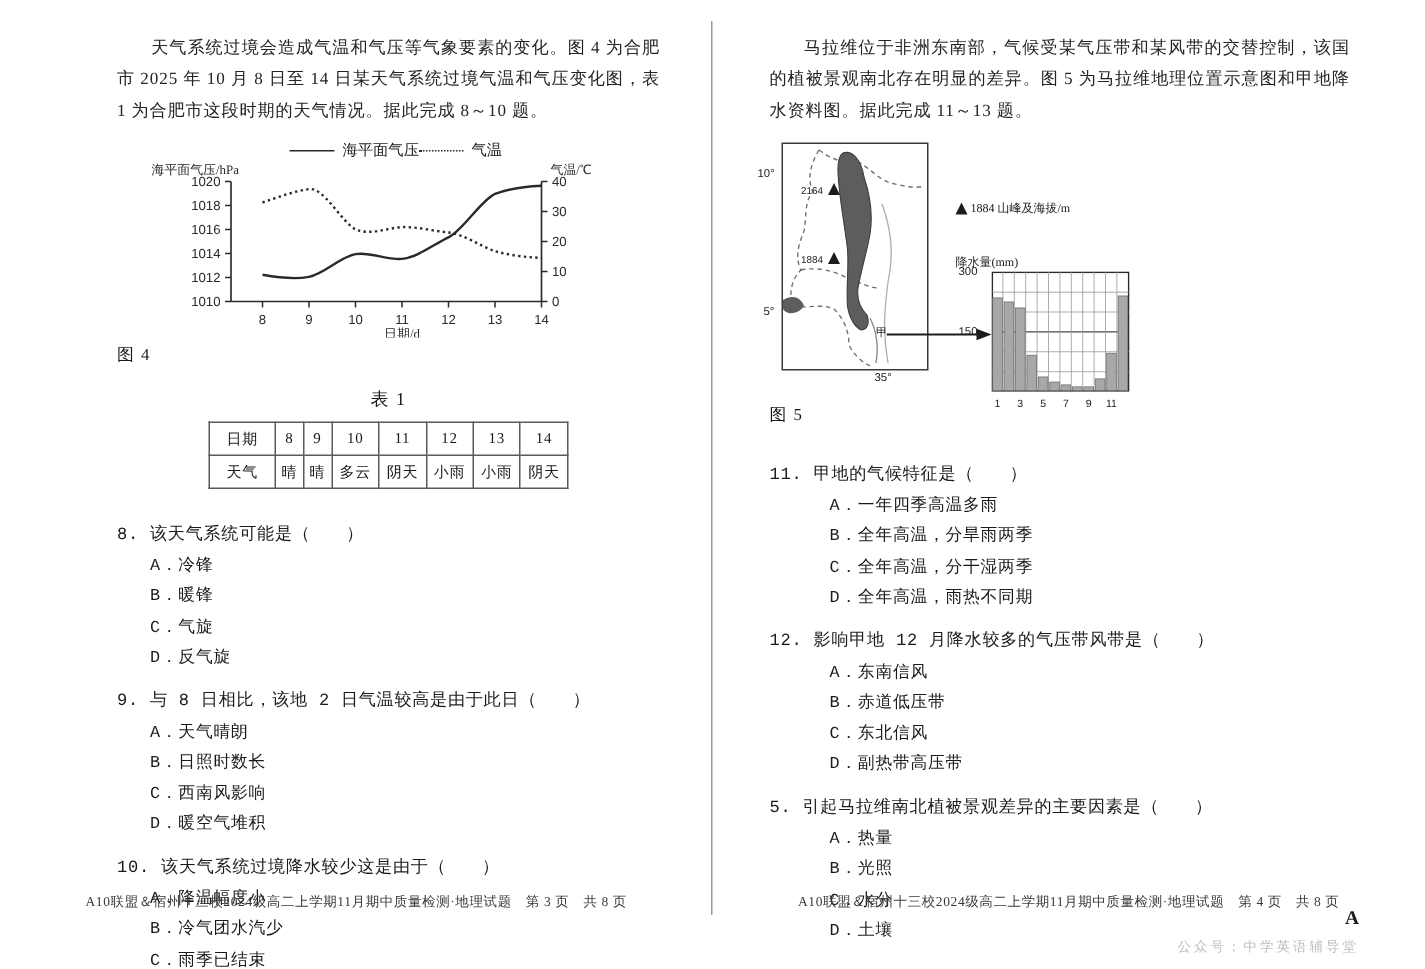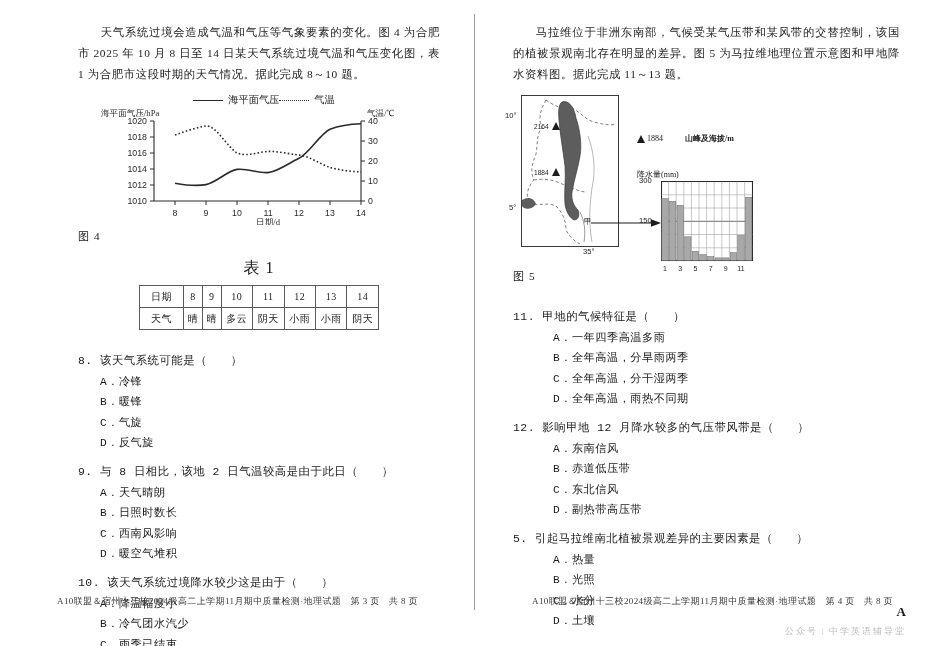--- a/index.html
+++ b/index.html
@@ -20,21 +20,21 @@
     position:absolute; left:474px; top:14px; bottom:36px;
     width:1px; background:#9a9a9a;
   }
 
   
   .para {
     font-size:11.4px; line-height:21px; text-align:justify;
     text-indent:2em; letter-spacing:.6px; color:#242424;
   }
   .fig-cap { text-align:left; font-size:11.2px; margin-top:4px; letter-spacing:1px; }
-  .tbl-cap { text-align:center; font-size:16px; letter-spacing:1px; }
+  .tbl-cap { text-align:center; font-size:12px; letter-spacing:1px; }
 
   
   .chart-wrap { margin-top:8px; }
   .legend { display:flex; justify-content:center; align-items:center;
             font-size:10.2px; margin-left:10px; }
   .legend-item { display:flex; align-items:center; gap:5px; }
   .lg-solid { display:inline-block; width:30px; height:0; border-top:1.6px solid #2a2a2a; }
   .lg-dot   { display:inline-block; width:30px; height:0; border-top:1.6px dotted #2a2a2a; }
   .chart-svg { display:block; margin:0 auto; }
   .ax-t { font-size:8.6px; font-family:"Liberation Serif",serif; fill:#2a2a2a; }
@@ -267,21 +267,21 @@
           </svg>
         </div>
         <div class="lat" style="left:62px; top:152px;">35°</div>
       </div>
 
       <div class="map-side">
 
         <div class="map-legend">
           <span class="peak"></span>
           <span>1884</span>
-          <span style="margin-left:20px;font-weight:bold;">山峰及海拔/m</span>
+          <span style="margin-left:0;">山峰及海拔/m</span>
         </div>
 
         <div class="precip-title">降水量(mm)</div>
 
         <svg style="position:absolute; left:-28px; top:122px;" width="72" height="12">
           <line x1="0" y1="6" x2="62" y2="6" stroke="#1c1c1c" stroke-width="1.2"></line>
           <polygon points="70,6 60,2.2 60,9.8" fill="#1c1c1c"></polygon>
         </svg>
 
         <div class="precip-chart">

